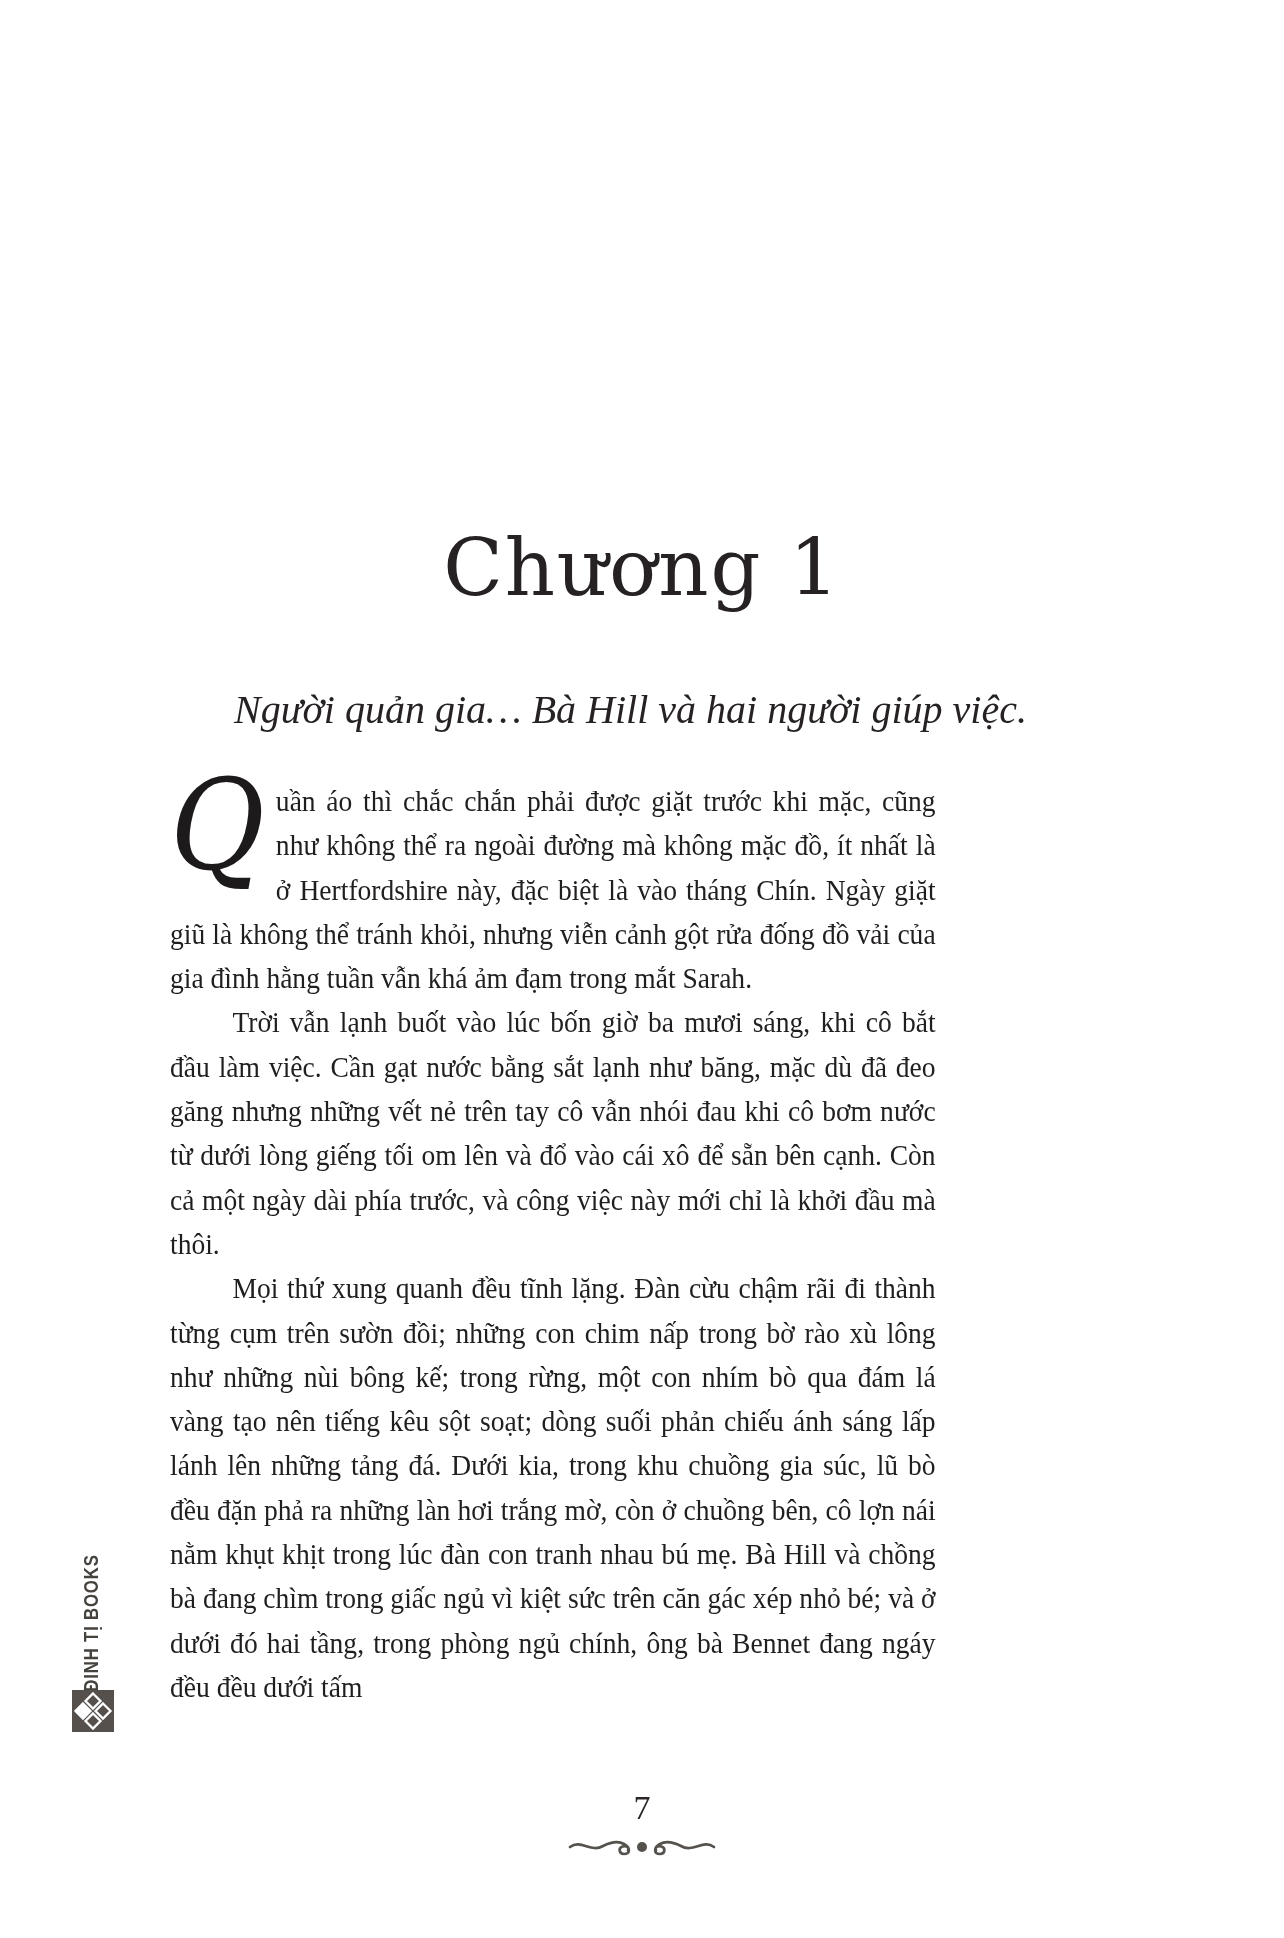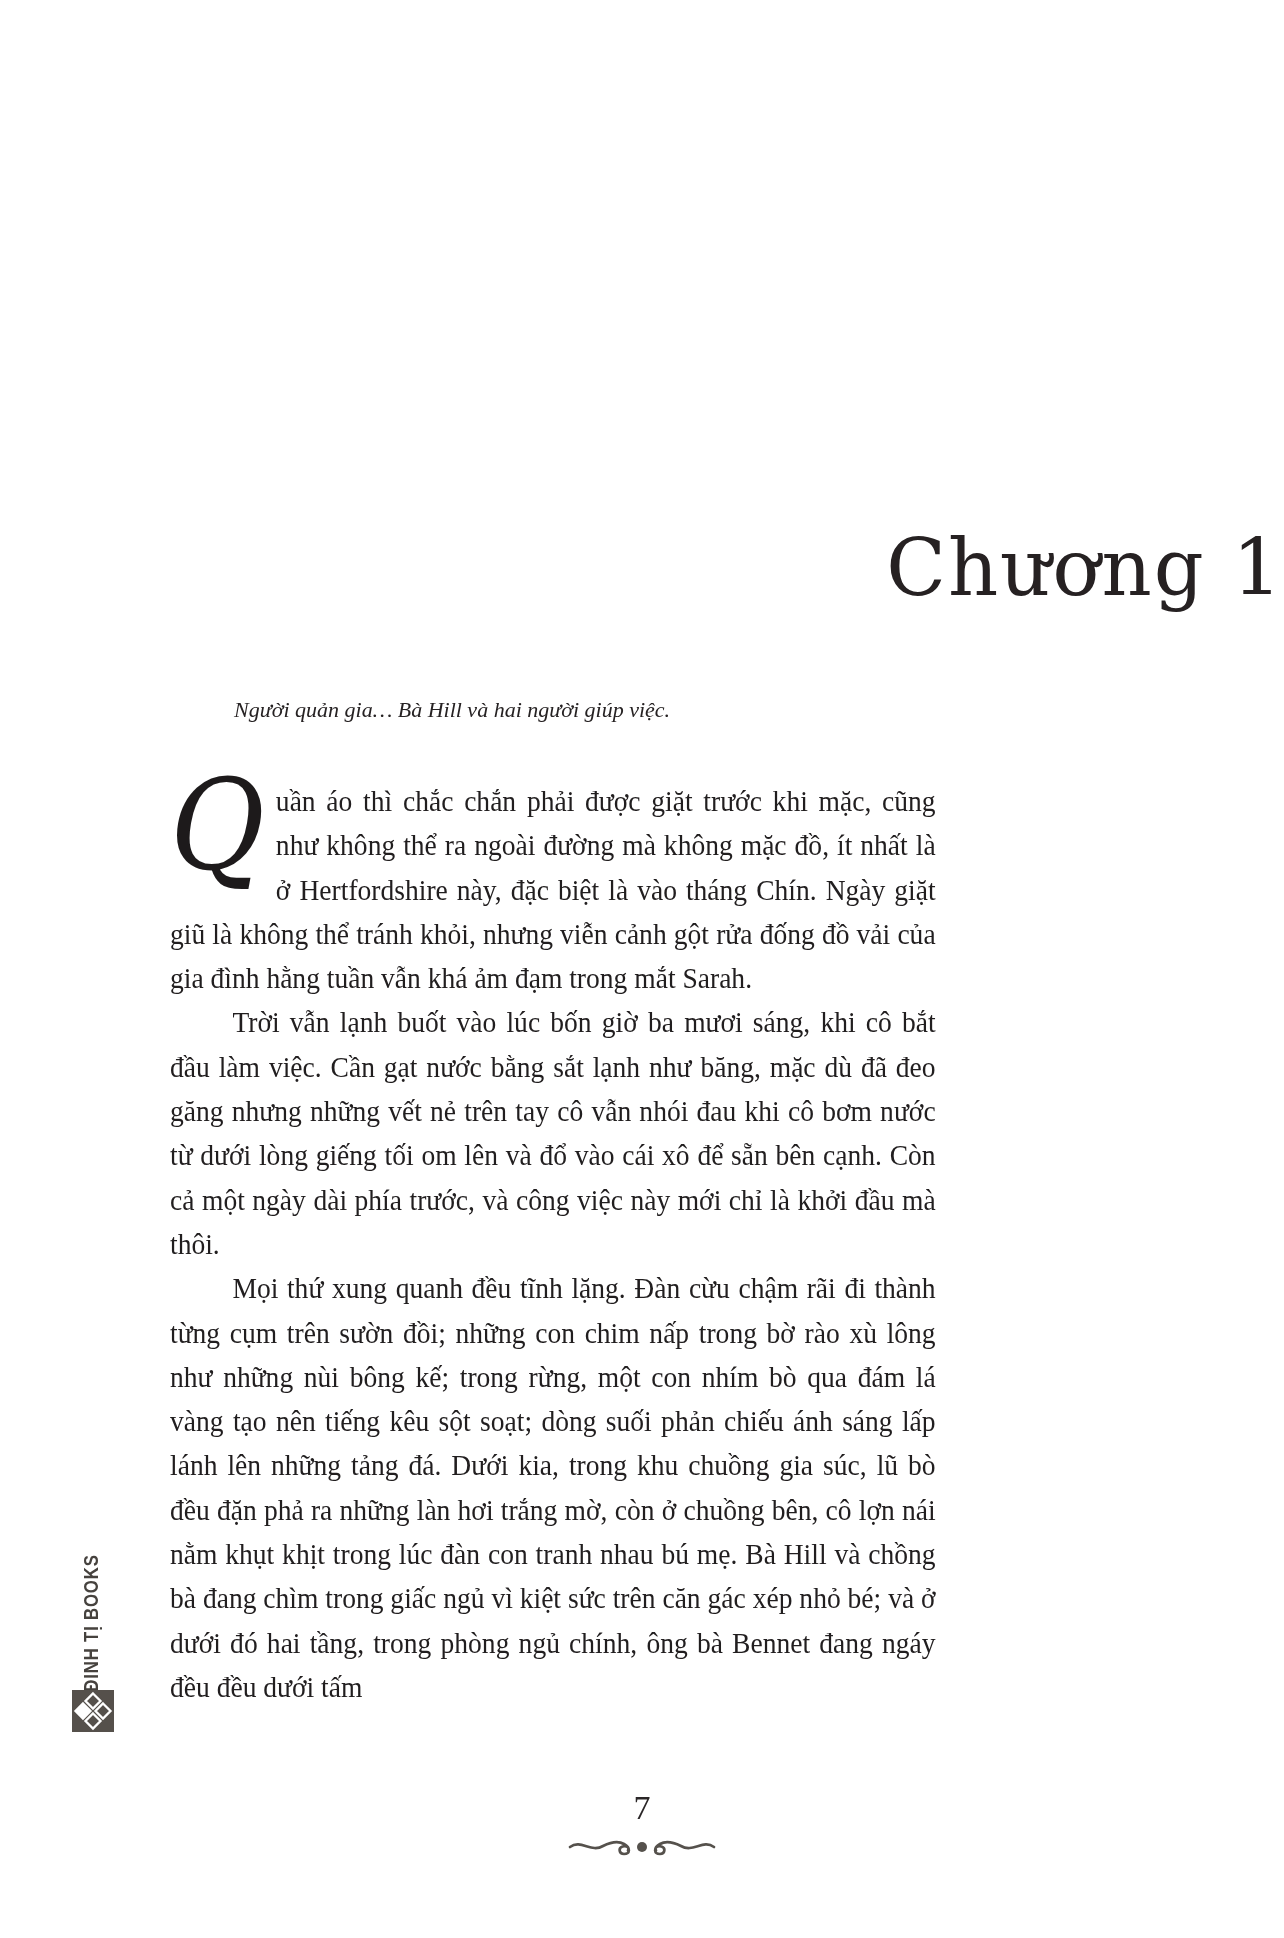--- a/index.html
+++ b/index.html
@@ -10,34 +10,34 @@
     background: #ffffff;
     overflow: hidden;
     font-family: "Liberation Serif", "DejaVu Serif", serif;
     color: #211e1f;
   }
   .chapter-title {
     position: absolute;
     top: 522px;
     left: 0;
     width: 100%;
-    text-align: right;
+    text-align: center;
     font-family: "DejaVu Serif", serif;
     font-size: 78px;
     line-height: 92px;
     letter-spacing: 2px;
     color: #262122;
   }
   .epigraph {
     position: absolute;
     top: 690px;
     left: 234px;
     width: 720px;
     font-style: italic;
-    font-size: 22px;
+    font-size: 40px;
     line-height: 40px;
     color: #262223;
     white-space: nowrap;
   }
   .body-text {
     position: absolute;
     top: 779px;
     left: 170px;
     width: 834px;
     transform: scaleX(0.918);

